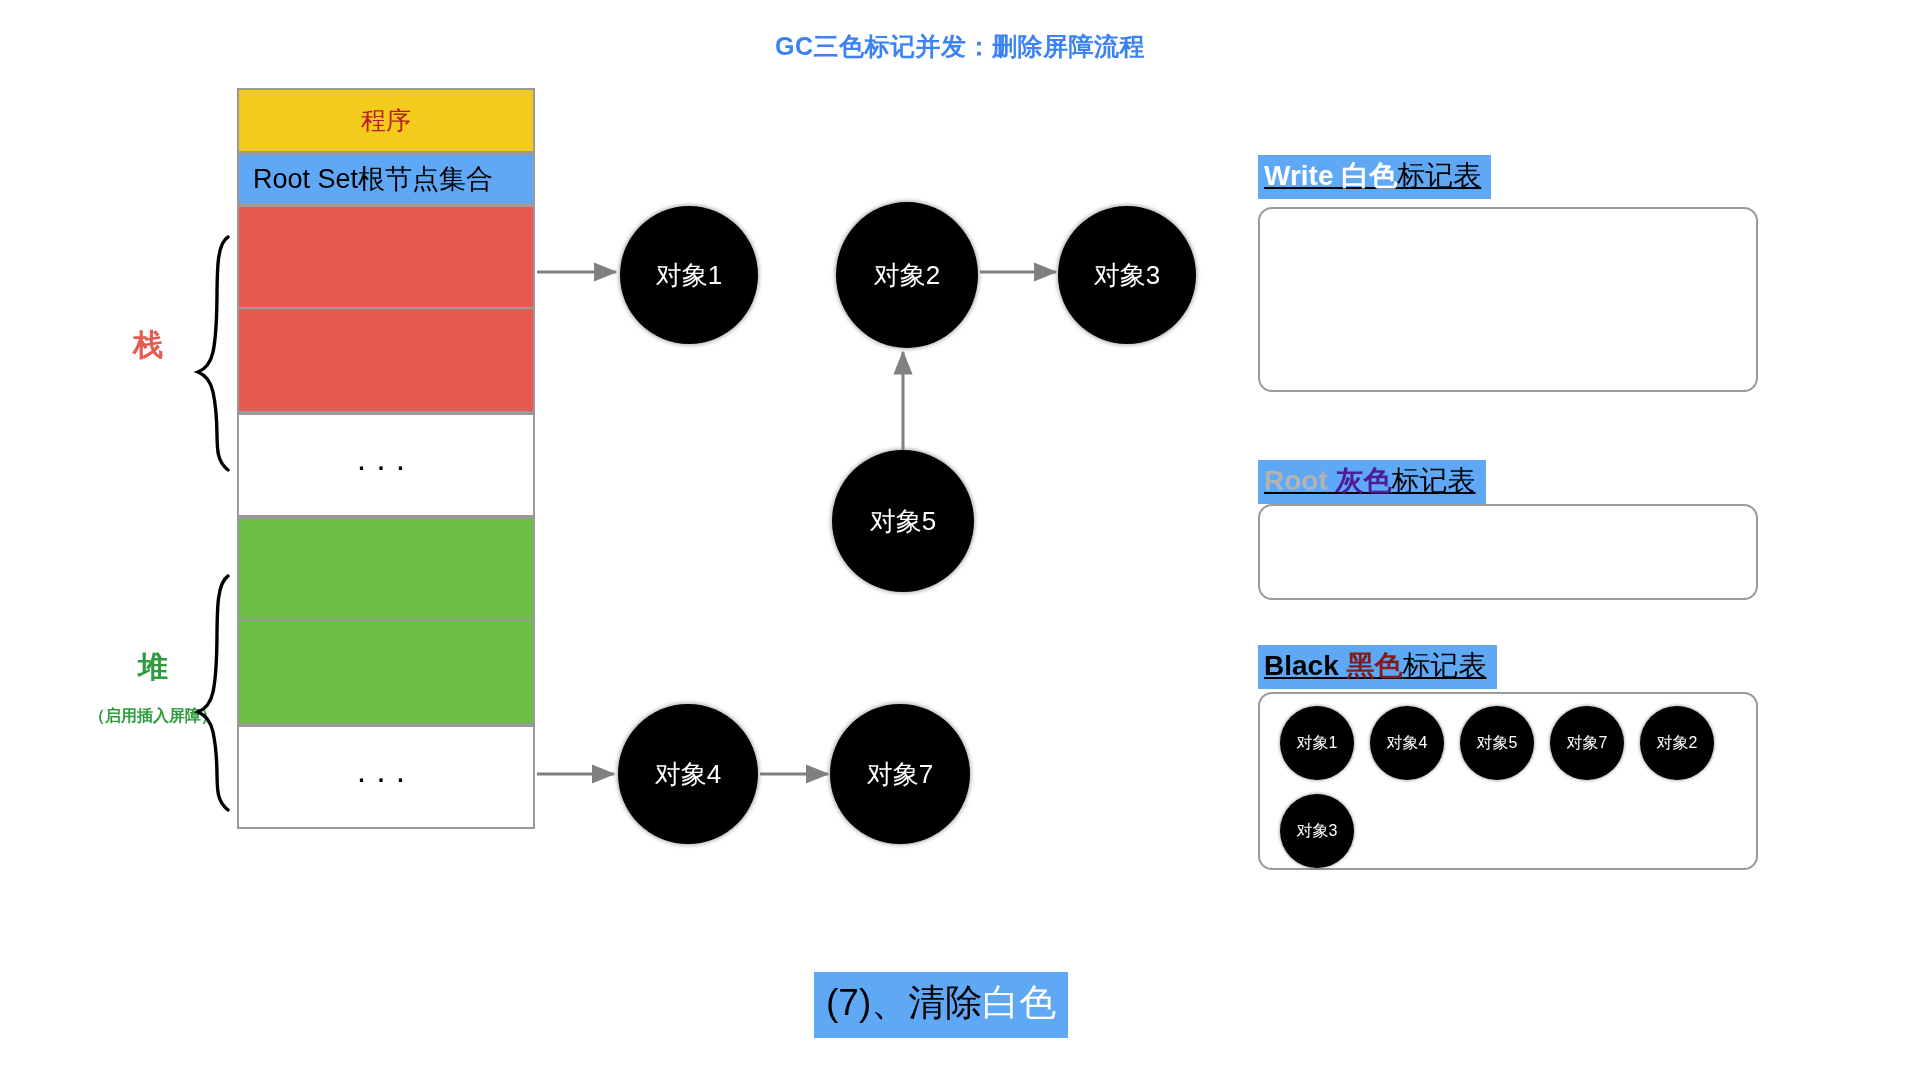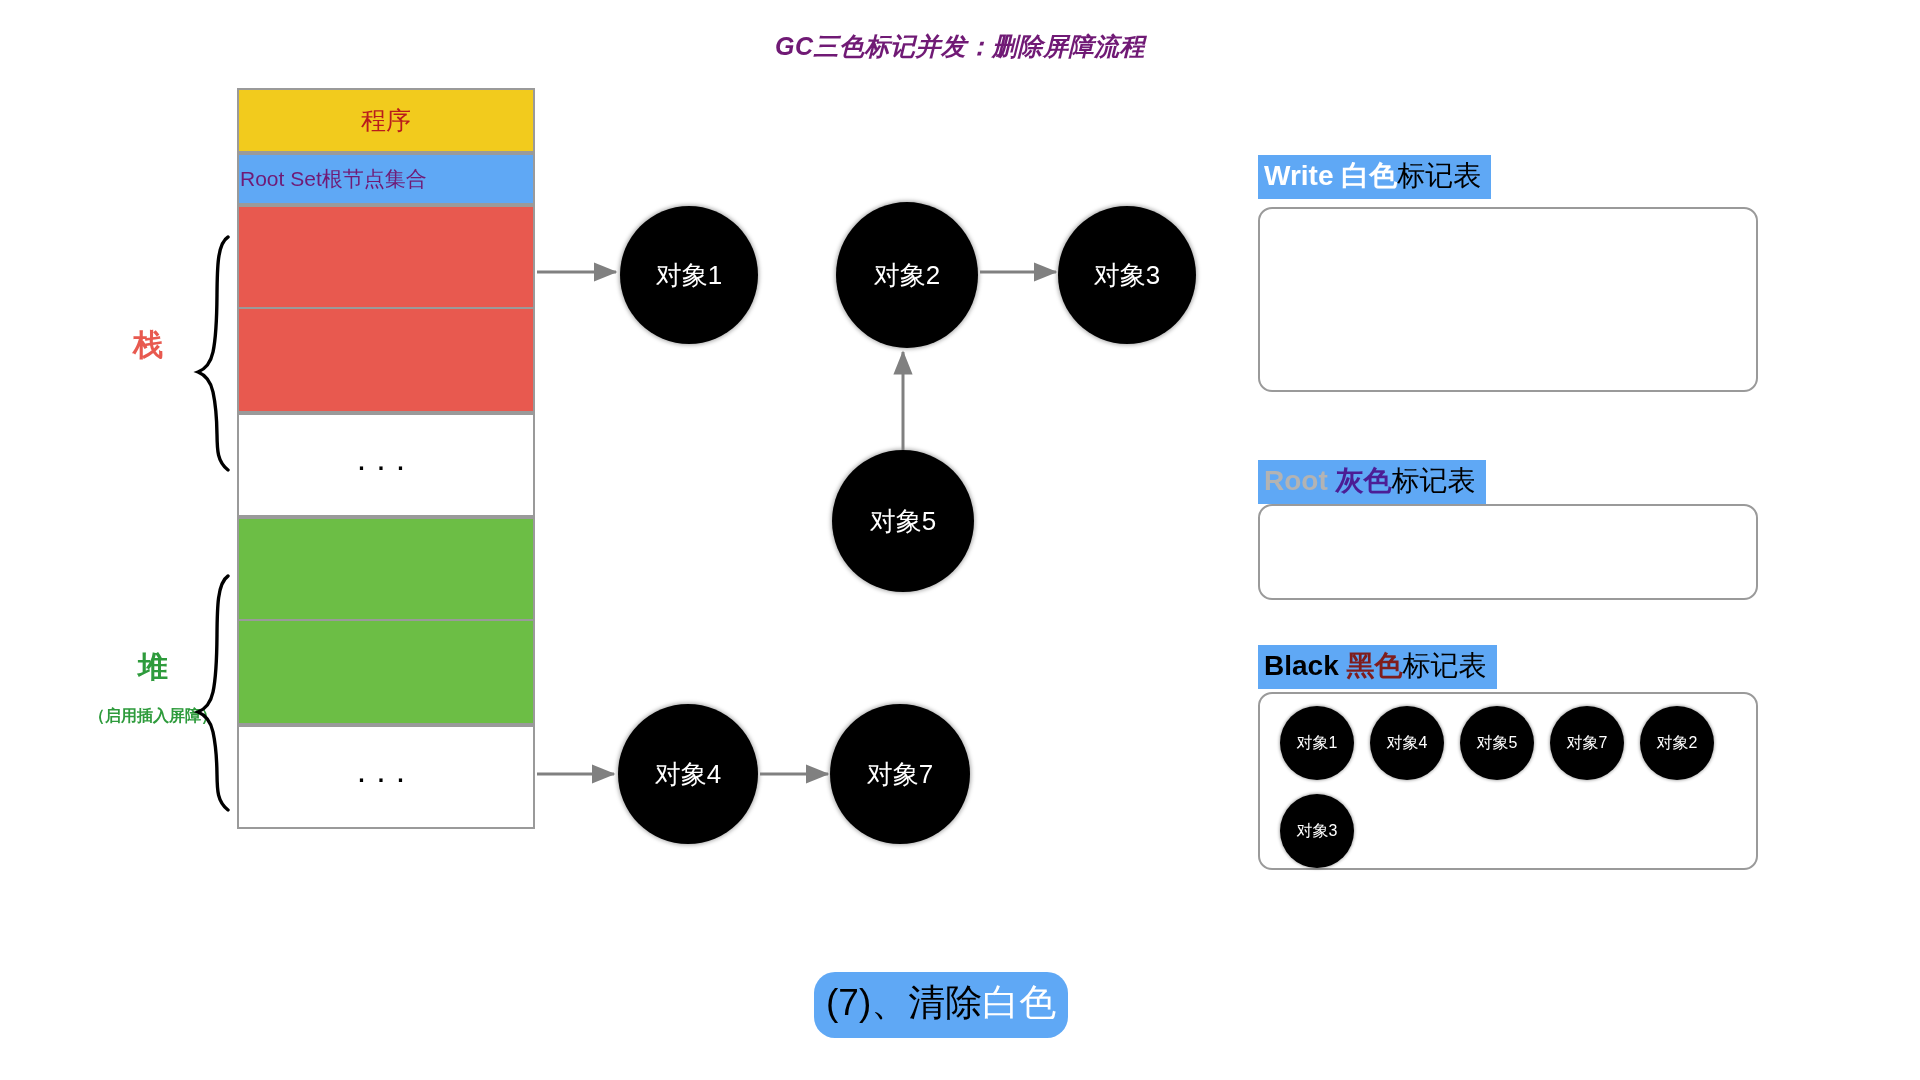--- a/index.html
+++ b/index.html
@@ -9,35 +9,34 @@
     font-family:"Liberation Sans","DejaVu Sans",sans-serif;
     position:relative;
     overflow:hidden;
   }
   #stage{position:absolute;left:0;top:0;width:1920px;height:1080px;}
 
   
   .title{
     position:absolute;left:0;top:30px;width:1920px;
     text-align:center;
-    font-size:25px;font-weight:bold;color:#701a75;
+    font-size:25px;font-weight:bold;color:#3b82f6;
     letter-spacing:.5px;
-    font-style:italic;
   }
 
   
   .memcol{position:absolute;left:237px;top:88px;width:298px;}
   .cell{
     box-sizing:border-box;
     border:2px solid #9a9a9a;
     display:flex;align-items:center;justify-content:center;
     font-size:25px;
   }
   .cell.program{height:65px;background:#F2CB1D;color:#b91c1c;font-weight:normal;}
-  .cell.rootset{height:52px;background:#5FA8F5;color:#701a75;justify-content:flex-start;padding-left:1px;font-size:21px;}
+  .cell.rootset{height:52px;background:#5FA8F5;color:#000000;justify-content:flex-start;padding-left:14px;font-size:27px;}
   .cell.red{height:104px;background:#E8594F;border-top:none;}
   .cell.red.first{border-top:2px solid #9a9a9a;}
   .cell.ellipsis{height:104px;background:#ffffff;color:#000000;font-size:34px;letter-spacing:10px;padding-bottom:14px;}
   .cell.green{height:104px;background:#6CBE45;}
   .cell.green.second{border-top:none;}
   .sidelabel{
     position:absolute;text-align:center;font-weight:bold;
     line-height:1.15;
   }
   .sidelabel .big{display:block;font-size:30px;}
@@ -56,20 +55,21 @@
 
   
   .panel{position:absolute;}
   .panel-head{
     position:absolute;top:0;left:0;
     background:#5FA8F5;
     font-size:28px;font-weight:bold;
     padding:2px 10px 4px 6px;
     white-space:nowrap;
     z-index:3;
+    text-decoration:underline;
   }
   .panel-head .en{font-weight:bold;}
   .panel-head .cn-color{font-weight:bold;}
   .panel-head .rest{color:#000000;font-weight:normal;}
   .panel-box{
     position:absolute;left:0;
     box-sizing:border-box;
     border:2px solid #9a9a9a;
     border-radius:14px;
     background:#ffffff;
@@ -90,21 +90,20 @@
     box-shadow:0 0 3px 1px rgba(0,0,0,.3);
   }
 
   
   .caption{
     position:absolute;left:814px;top:972px;
     background:#5FA8F5;
     font-size:37px;color:#000000;
     padding:6px 12px 10px 12px;
     white-space:nowrap;
-    border-radius:21px;
   }
   .caption .hl{color:#ffffff;}
 
   svg.ov{position:absolute;left:0;top:0;width:1920px;height:1080px;pointer-events:none;}
 </style>
 </head>
 <body>
 
 <div id="stage">
 

